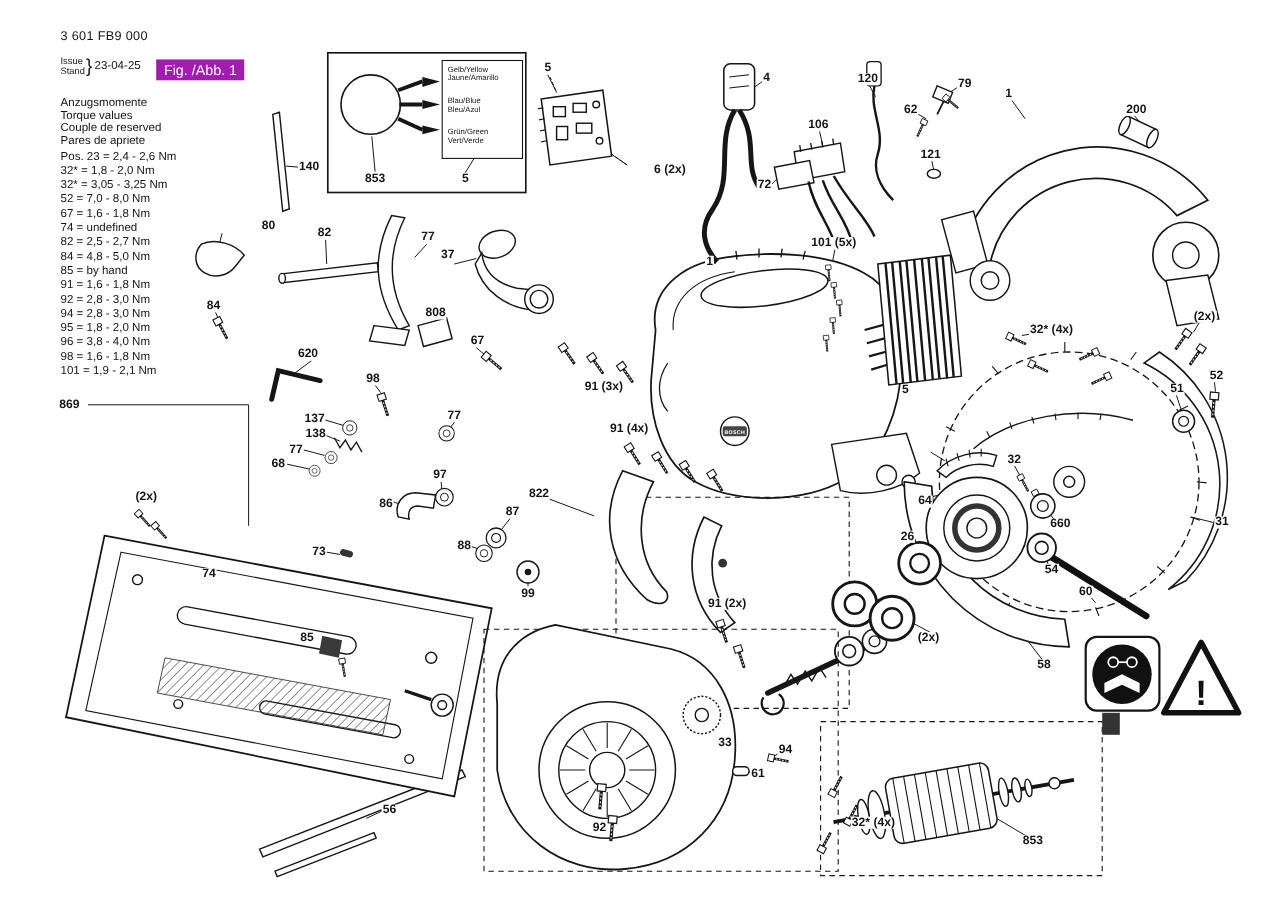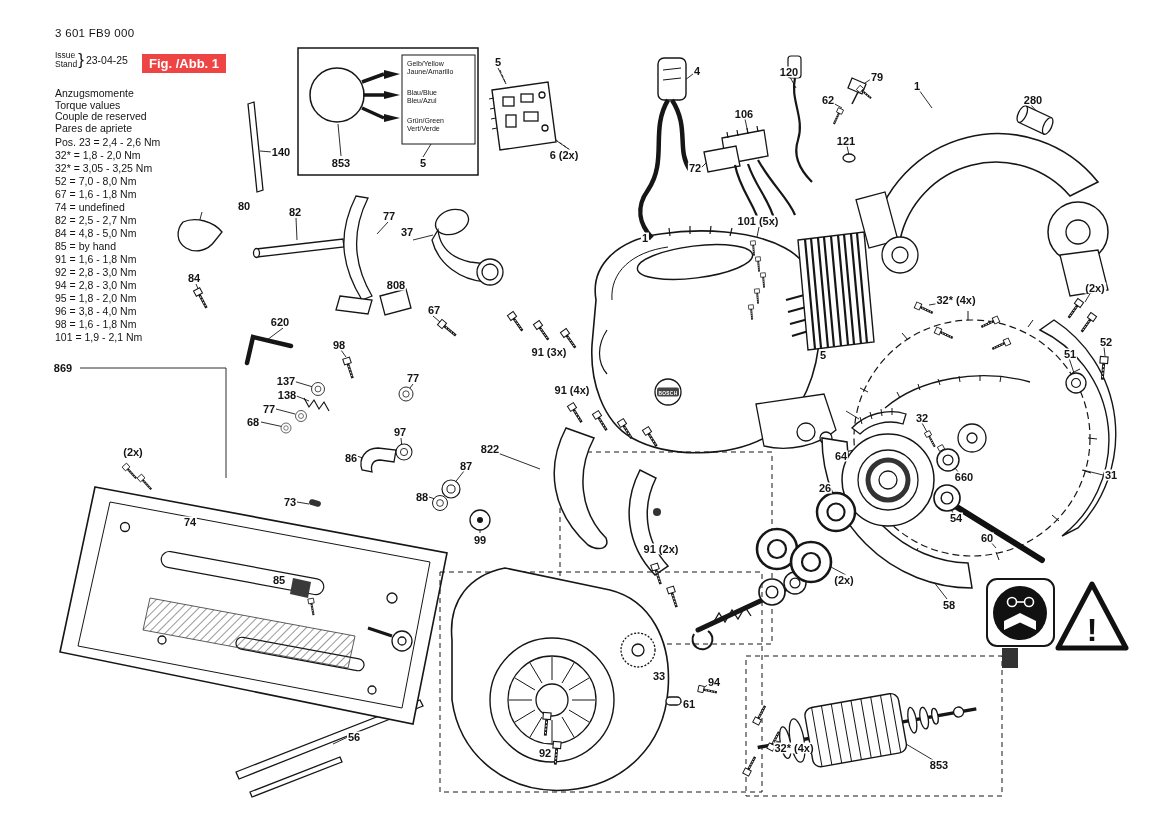--- a/index.html
+++ b/index.html
@@ -7,22 +7,22 @@
        font-family:"Liberation Sans",sans-serif;color:#141414;overflow:hidden}
   svg.diagram{position:absolute;left:0;top:0}
   .overlay{position:absolute;left:0;top:0;width:1169px;height:592px}
   .part-label{position:absolute;transform:translate(-50%,-50%);font-size:11px;font-weight:700;
               line-height:1;white-space:nowrap;background:#fff;padding:0 1px}
   .model{position:absolute;left:55px;top:27px;font-size:11.5px;letter-spacing:.3px}
   .issue-wrap{position:absolute;left:55px;top:50px;display:flex;align-items:center}
   .issue-col{display:flex;flex-direction:column;font-size:8.5px;line-height:9.5px}
   .brace{font-size:17px;font-weight:400;margin:0 2px 0 1px}
   .date{font-size:10.5px}
-  .figbox{position:absolute;left:142px;top:54px;background:#ef4444;color:#fff;
-          font-size:13px;font-weight:700;padding:2px 7px}
+  .figbox{position:absolute;left:142px;top:54px;background:#a21caf;color:#fff;
+          font-size:13px;font-weight:400;padding:2px 7px}
   .tq-titles{position:absolute;left:55px;top:88px;font-size:10.5px;line-height:11.5px}
   .tq-list{position:absolute;left:55px;top:136px;font-size:10.5px;line-height:13px}
   .footer{position:absolute;left:55px;top:738px;font-size:10px;line-height:11.5px}
   .wire-label{position:absolute;font-size:7px;line-height:8px;white-space:nowrap}
 </style>
 </head>
 <body>
 
 <svg class="diagram" width="1169" height="826" viewBox="0 0 1169 826" xmlns="http://www.w3.org/2000/svg">
   <defs>
@@ -383,21 +383,21 @@
     <span class="part-label" style="left: 645px; top: 238px;">1</span>
     <span class="part-label" style="left: 697px; top: 71px;">4</span>
     <span class="part-label" style="left: 789px; top: 72px;">120</span>
     <span class="part-label" style="left: 877px; top: 77px;">79</span>
     <span class="part-label" style="left: 828px; top: 100px;">62</span>
     <span class="part-label" style="left: 744px; top: 114px;">106</span>
     <span class="part-label" style="left: 695px; top: 168px;">72</span>
     <span class="part-label" style="left: 758px; top: 221px;">101 (5x)</span>
     <span class="part-label" style="left: 846px; top: 141px;">121</span>
     <span class="part-label" style="left: 917px; top: 86px;">1</span>
-    <span class="part-label" style="left: 1033px; top: 100px;">280</span>
+    <span class="part-label" style="left: 1033px; top: 100px;">200</span>
     <span class="part-label" style="left: 1095px; top: 288px;">(2x)</span>
     <span class="part-label" style="left: 956px; top: 300px;">32* (4x)</span>
     <span class="part-label" style="left: 823px; top: 355px;">5</span>
     <span class="part-label" style="left: 841px; top: 408px; margin-top: 48px;">64</span>
     <span class="part-label" style="left: 922px; top: 418px;">32</span>
     <span class="part-label" style="left: 1070px; top: 354px;">51</span>
     <span class="part-label" style="left: 1106px; top: 342px;">52</span>
     <span class="part-label" style="left: 964px; top: 477px;">660</span>
     <span class="part-label" style="left: 825px; top: 488px;">26</span>
     <span class="part-label" style="left: 956px; top: 518px;">54</span>
@@ -409,21 +409,21 @@
     <span class="part-label" style="left: 545px; top: 753px;">92</span>
     <span class="part-label" style="left: 659px; top: 676px;">33</span>
     <span class="part-label" style="left: 714px; top: 682px;">94</span>
     <span class="part-label" style="left: 689px; top: 704px;">61</span>
     <span class="part-label" style="left: 794px; top: 748px;">32* (4x)</span>
     <span class="part-label" style="left: 939px; top: 765px;">853</span>
     <span class="part-label" style="left: 63px; top: 368px;">869</span>
     <span class="part-label" style="left: 341px; top: 163px;">853</span>
     <span class="part-label" style="left: 423px; top: 163px;">5</span>
     <span class="part-label" style="left: 498px; top: 62px;">5</span>
-    <span class="part-label" style="left: 564px; top: 155px;">6 (2x)</span>
+    <span class="part-label" style="left: 609px; top: 155px;">6 (2x)</span>
     <div class="wire-label" style="left: 407px; top: 60px;">
       <div>Gelb/Yellow</div>
       <div>Jaune/Amarillo</div>
     </div>
     <div class="wire-label" style="left: 407px; top: 89px;">
       <div>Blau/Blue</div>
       <div>Bleu/Azul</div>
     </div>
     <div class="wire-label" style="left: 407px; top: 117px;">
       <div>Grün/Green</div>

